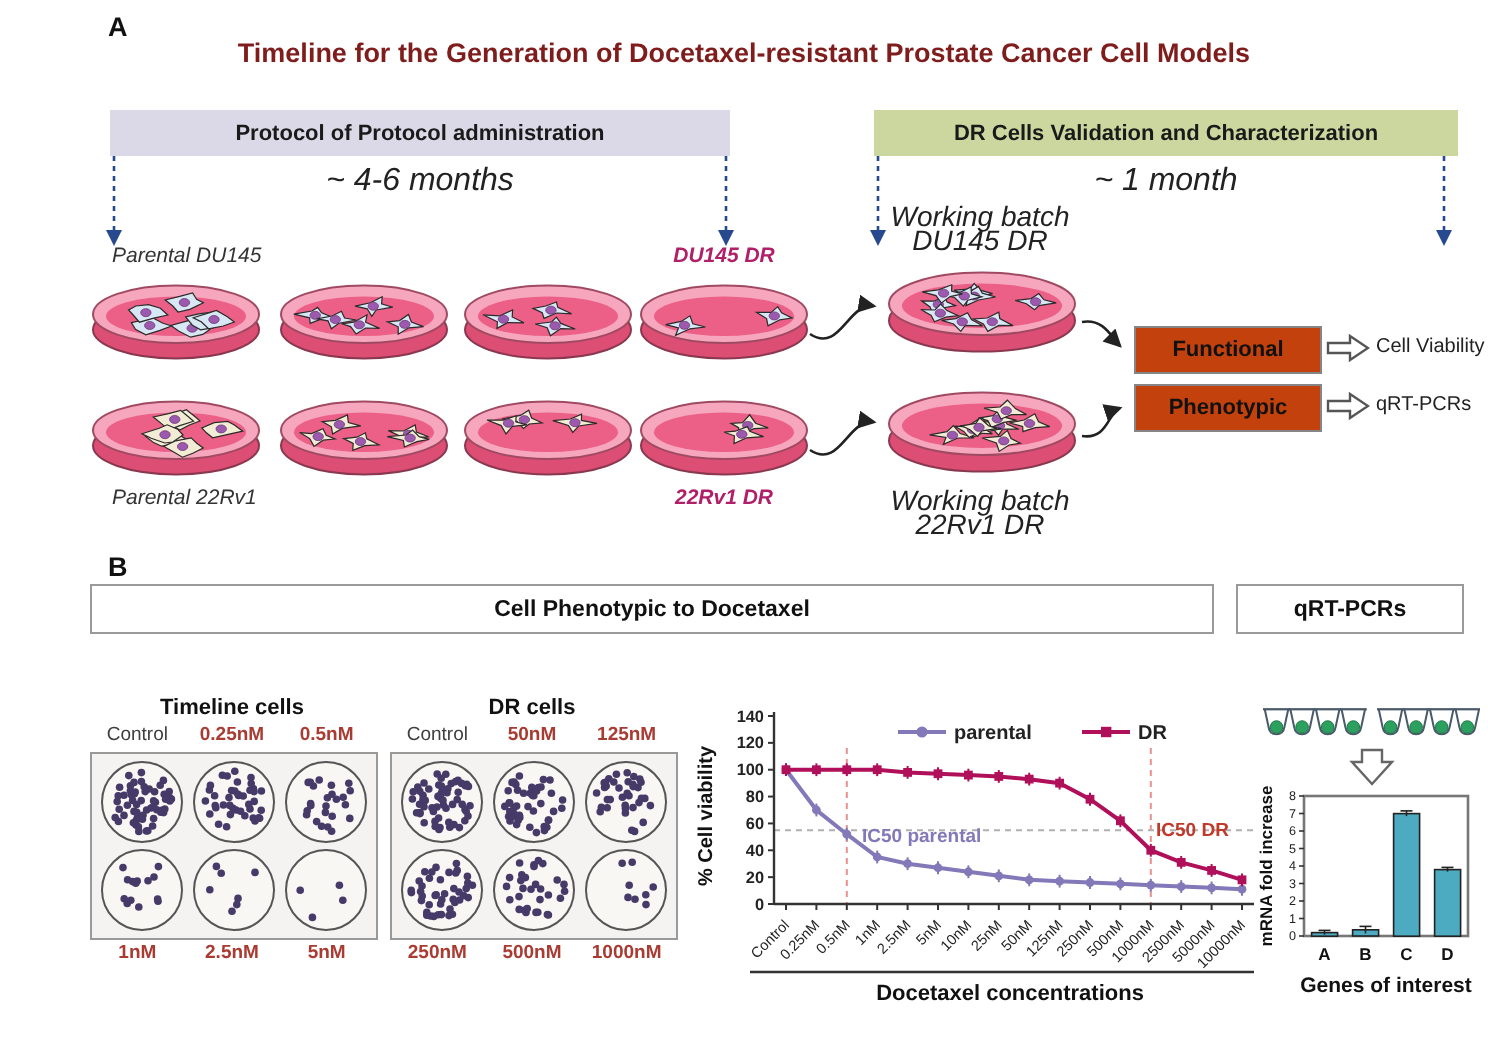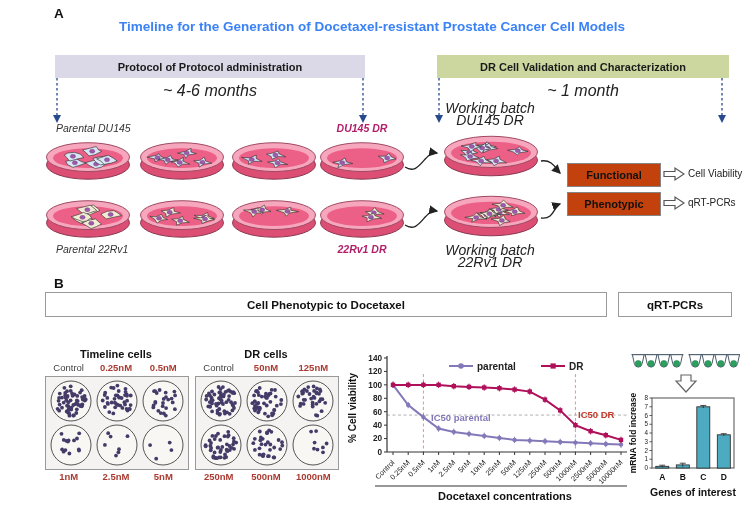--- a/index.html
+++ b/index.html
@@ -1,19 +1,19 @@
 <!DOCTYPE html>
 <html><head>
 <meta charset="utf-8">
 <style>
   html,body{margin:0;padding:0;background:#fff;font-family:"Liberation Sans",sans-serif;}
   .canvas{position:relative;width:744px;height:519px;background:#fff;overflow:hidden;}
   .abs{position:absolute;}
   .panel-label{font-weight:bold;font-size:13.5px;color:#111;}
-  .fig-title{font-weight:bold;font-size:13.5px;color:#3b82f6;text-align:center;}
+  .fig-title{font-weight:bold;font-size:13.5px;color:#7f1d1d;text-align:center;}
   .hdr{display:flex;align-items:center;justify-content:center;font-weight:bold;font-size:11px;color:#1a1a1a;}
   .hdr.lavender{background:#dbd8e7;}
   .hdr.green{background:#ccd79f;}
   .duration{font-style:italic;font-size:16px;color:#222;text-align:center;}
   .cell-label{font-style:italic;font-size:10.5px;color:#333;}
   .dr-label{font-style:italic;font-weight:bold;font-size:10.5px;color:#b01f68;text-align:center;}
   .wb-label{font-style:italic;font-size:14px;color:#222;text-align:center;line-height:12px;}
   .val-box{display:flex;align-items:center;justify-content:center;border:1.3px solid #858585;background:#c2410c;font-weight:bold;font-size:11px;color:#111;}
   .result-label{font-size:10px;color:#222;}
   .b-hdr{display:flex;align-items:center;justify-content:center;border:1.2px solid #9a9a9a;background:#fff;font-weight:bold;font-size:11.5px;color:#111;}
@@ -28,21 +28,21 @@
 </head>
 <body>
 
 <div class="canvas">
 
   <div class="abs panel-label" style="left:54px;top:6px;">A</div>
   <div class="abs fig-title" style="left:70px;top:19px;width:604px;">Timeline for the Generation of Docetaxel-resistant Prostate Cancer Cell Models</div>
 
   <div class="abs hdr lavender" style="left:55px;top:55px;width:310px;height:23px;">Protocol of Protocol administration</div>
   <div class="abs duration" style="left:55px;top:82px;width:310px;">~ 4-6 months</div>
-  <div class="abs hdr green" style="left:437px;top:55px;width:292px;height:23px;">DR Cell Validation and Characterization</div>
+  <div class="abs hdr green" style="left:437px;top:55px;width:292px;height:23px;">DR Cells Validation and Characterization</div>
   <div class="abs duration" style="left:437px;top:82px;width:292px;">~ 1 month</div>
 
   <div class="abs" style="left:51px;top:78px;"><svg width="12" height="46">
         <line x1="6" y1="0" x2="6" y2="37" stroke="#27498e" stroke-width="1.3" stroke-dasharray="2.5,2.5"></line>
         <polygon points="2,37 10,37 6,45" fill="#27498e"></polygon>
       </svg></div>
   <div class="abs" style="left:357px;top:78px;"><svg width="12" height="46">
         <line x1="6" y1="0" x2="6" y2="37" stroke="#27498e" stroke-width="1.3" stroke-dasharray="2.5,2.5"></line>
         <polygon points="2,37 10,37 6,45" fill="#27498e"></polygon>
       </svg></div>

